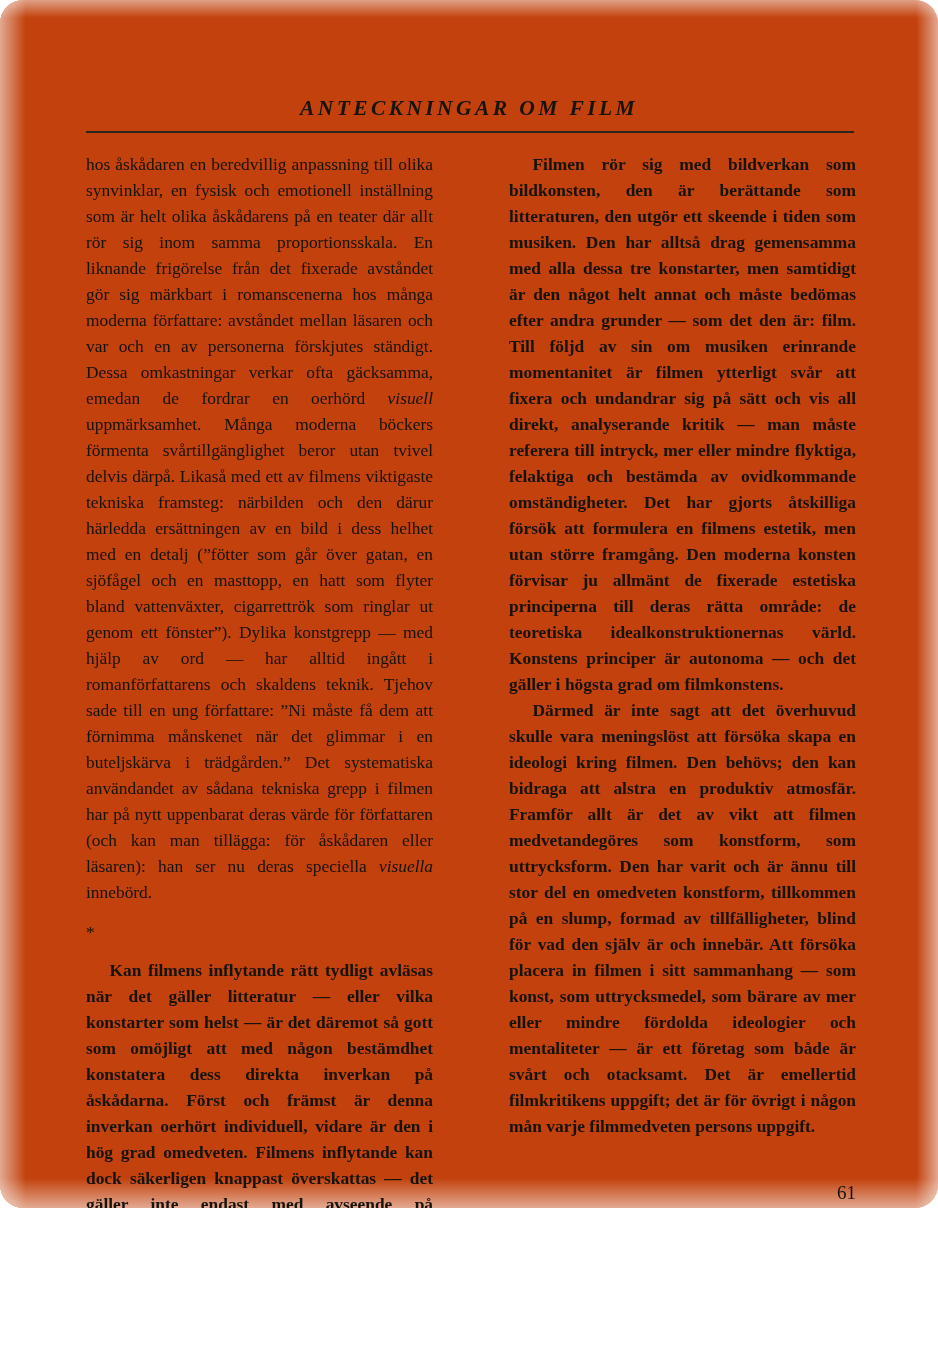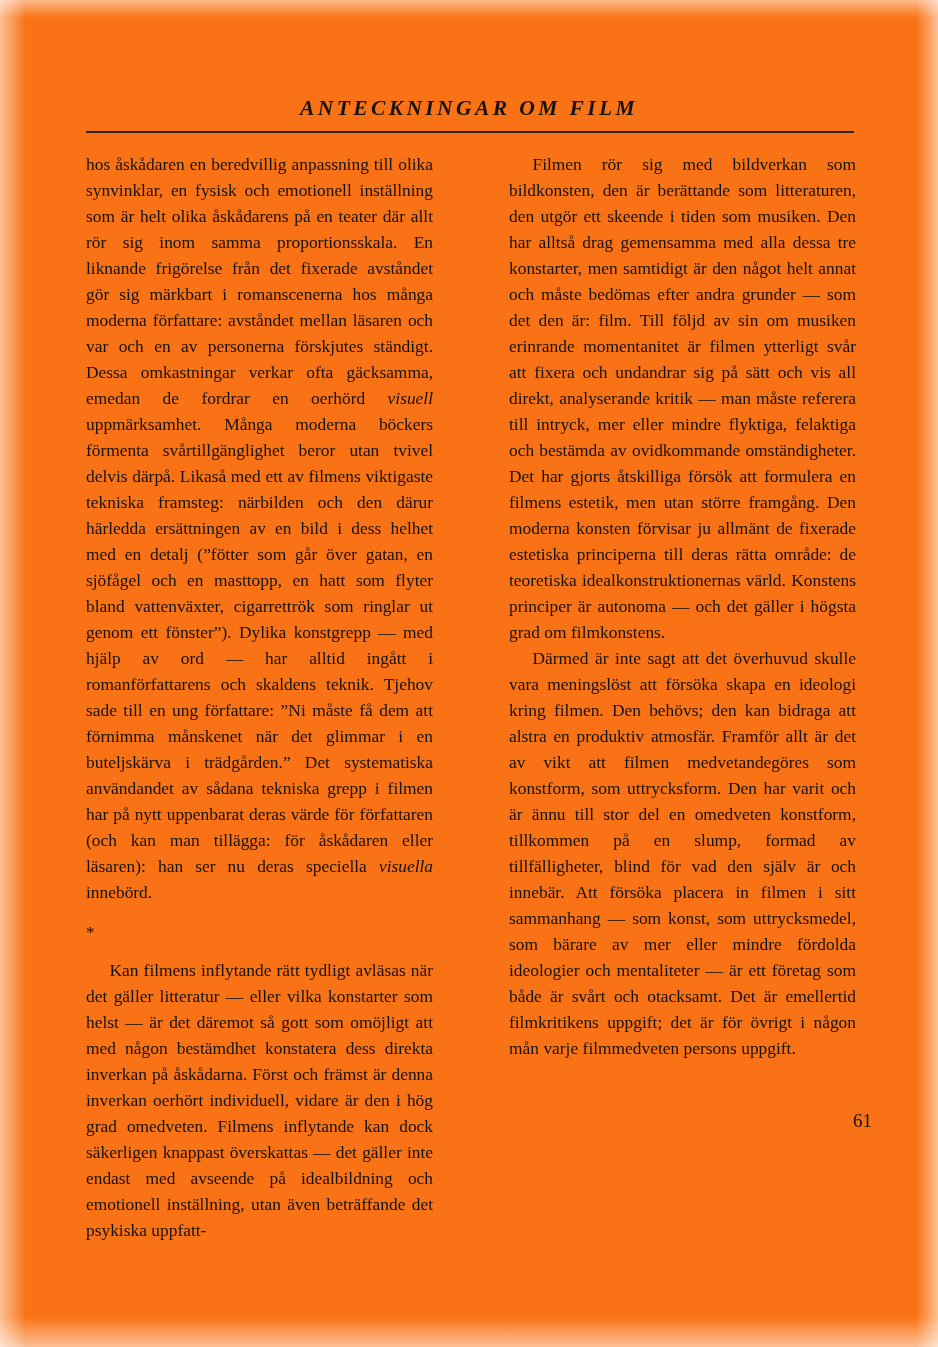--- a/index.html
+++ b/index.html
@@ -4,26 +4,27 @@
 <style>
   html, body {
     margin: 0;
     padding: 0;
     background: #ffffff;
   }
 
   .page {
     position: relative;
     width: 938px;
-    height: 1347px;
-    background: #f97316;
+    height: 1208px;
+    background: #c2410c;
     overflow: hidden;
     font-family: "Liberation Serif", "DejaVu Serif", serif;
     color: #16130d;
     box-sizing: border-box;
+    border-radius: 23px;
   }
 
   
   .paper-edge {
     position: absolute;
     inset: 0;
     pointer-events: none;
     background:
       linear-gradient(to right, rgba(255,255,255,0.55) 0px, rgba(255,255,255,0.0) 26px),
       linear-gradient(to left,  rgba(255,255,255,0.55) 0px, rgba(255,255,255,0.0) 22px),
@@ -73,45 +74,45 @@
     line-height: 26.0px;
     text-align: justify;
     text-justify: inter-word;
     -webkit-hyphens: none;
     hyphens: none;
     word-spacing: 0.1px;
   }
 
   .column p.indent {
     text-indent: 1.35em;
+    font-weight: bold;
   }
 
   .column p .ital {
     font-style: italic;
   }
 
   .aster {
     margin: 0;
     text-align: center;
     font-size: 17.4px;
     line-height: 26px;
     padding-top: 14px;
     padding-bottom: 12px;
     letter-spacing: 0;
   }
 
   .folio {
     position: absolute;
-    top: 1110px;
+    top: 1182px;
     left: 0;
     width: 856px;
     text-align: right;
     font-size: 19px;
     color: #16130d;
-    margin-left: 16px;
   }
 </style>
 </head>
 <body>
 
 <div class="page">
 
   <div class="paper-edge"></div>
 
   <div class="running-head">ANTECKNINGAR OM FILM</div>

